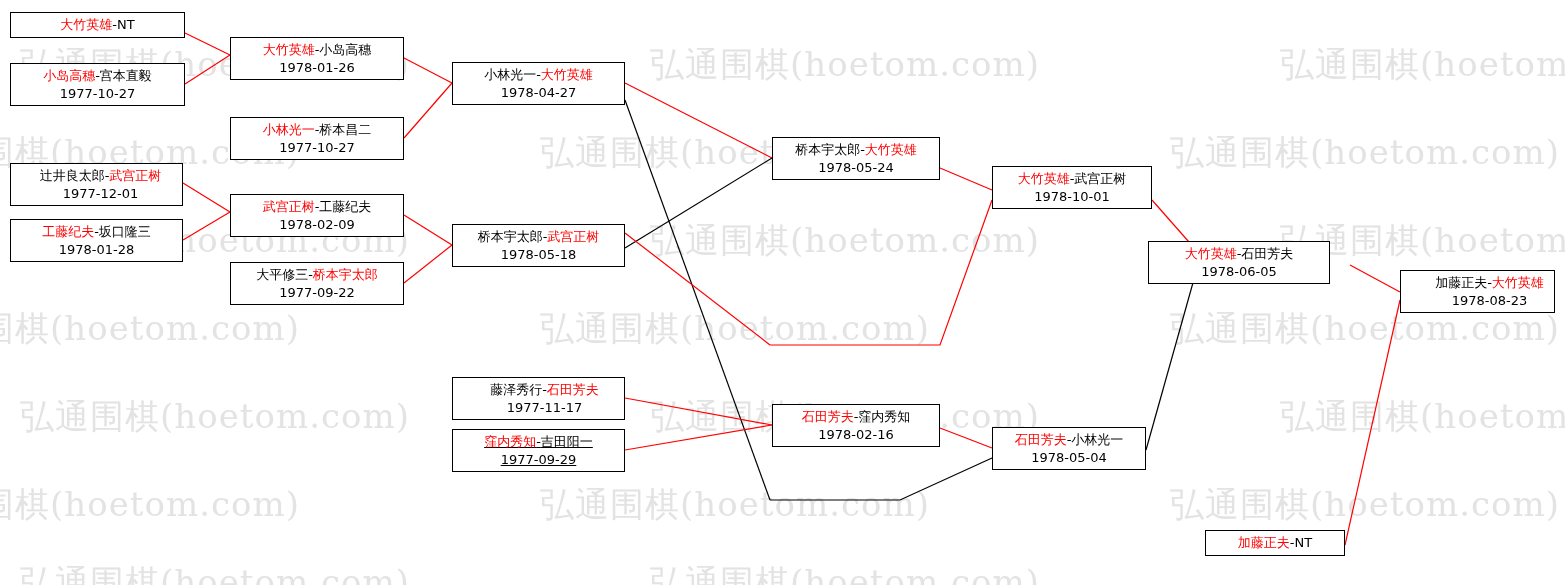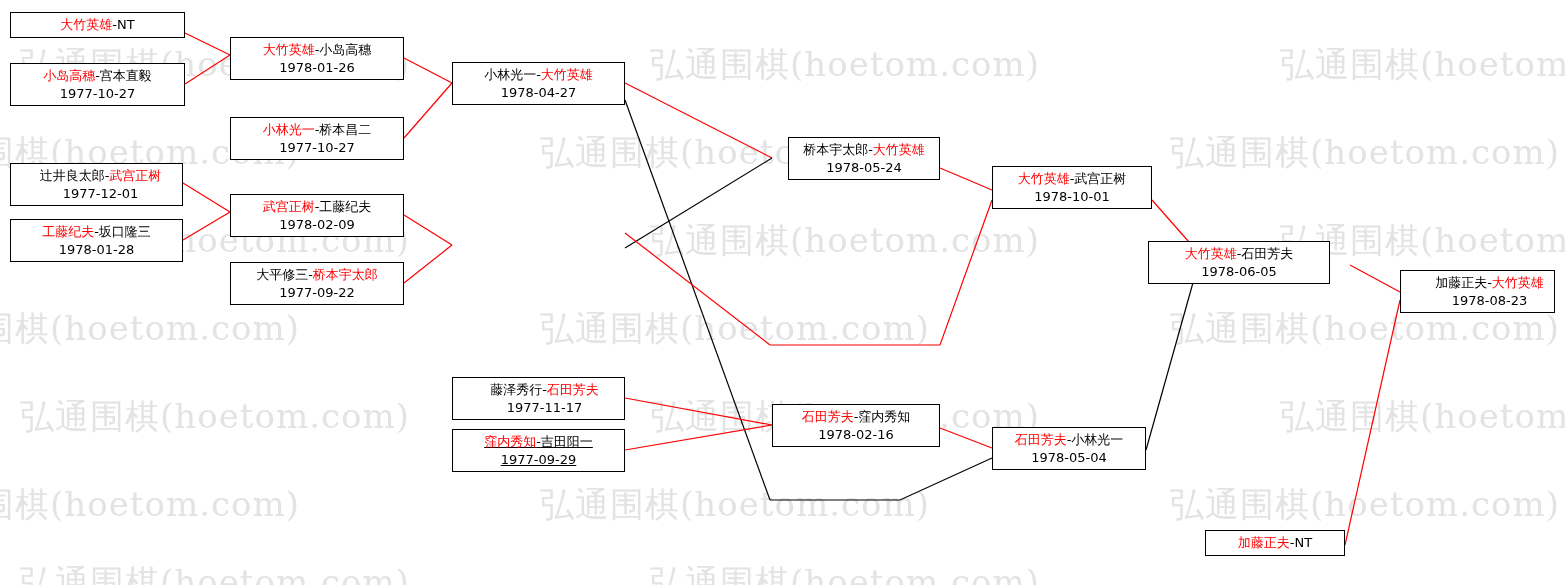--- a/index.html
+++ b/index.html
@@ -163,22 +163,26 @@
     <div class="node" style="left:230px; top:194px; width:174px;">
       <span class="line1"><span class="w">武宫正树</span><span class="l">-</span><span class="l">工藤纪夫</span></span>
       <span class="line2">1978-02-09</span>
     </div>
 
     <div class="node" style="left:230px; top:262px; width:174px;">
       <span class="line1"><span class="l">大平修三</span><span class="l">-</span><span class="w">桥本宇太郎</span></span>
       <span class="line2">1977-09-22</span>
     </div>
 
-
-    <div class="node" style="left:772px; top:137px; width:152px;margin-left:16px;">
+    <div class="node" style="left:452px; top:224px; width:173px;">
+      <span class="line1"><span class="l">桥本宇太郎</span><span class="l">-</span><span class="w">武宫正树</span></span>
+      <span class="line2">1978-05-18</span>
+    </div>
+
+    <div class="node" style="left:772px; top:137px; width:168px;">
       <span class="line1"><span class="l">桥本宇太郎</span><span class="l">-</span><span class="w">大竹英雄</span></span>
       <span class="line2">1978-05-24</span>
     </div>
 
     <div class="node" style="left:992px; top:166px; width:160px;">
       <span class="line1"><span class="w">大竹英雄</span><span class="l">-</span><span class="l">武宫正树</span></span>
       <span class="line2">1978-10-01</span>
     </div>
 
     <div class="node" style="left:452px; top:377px; width:173px;padding-left:16px;">

